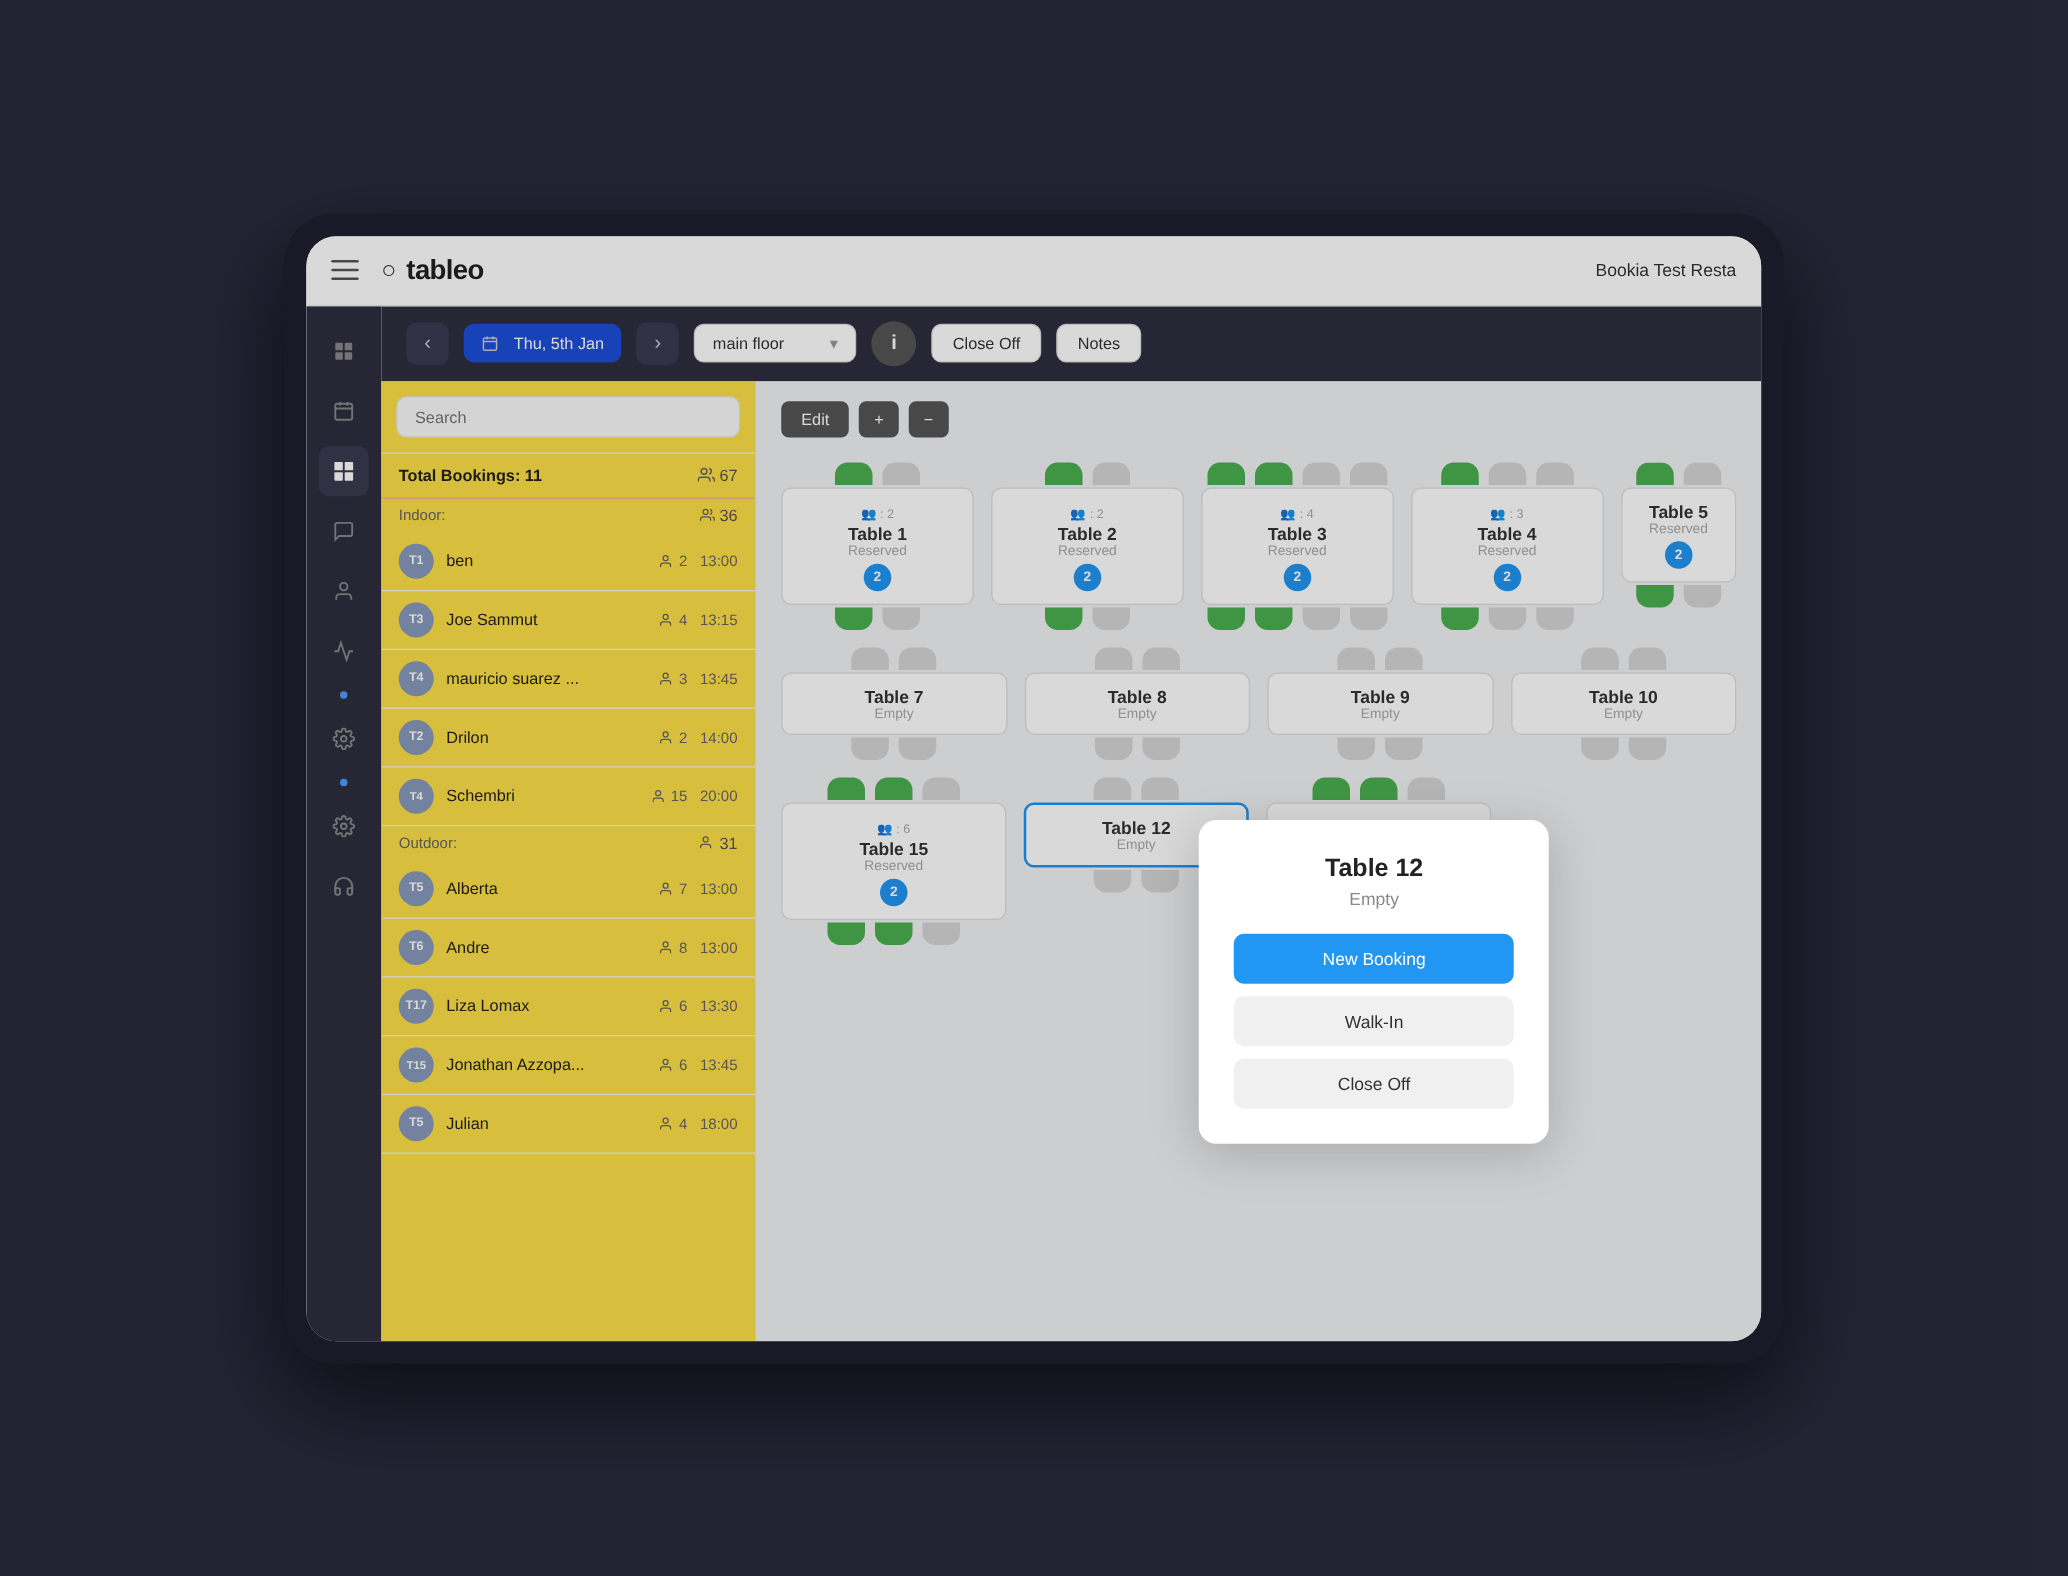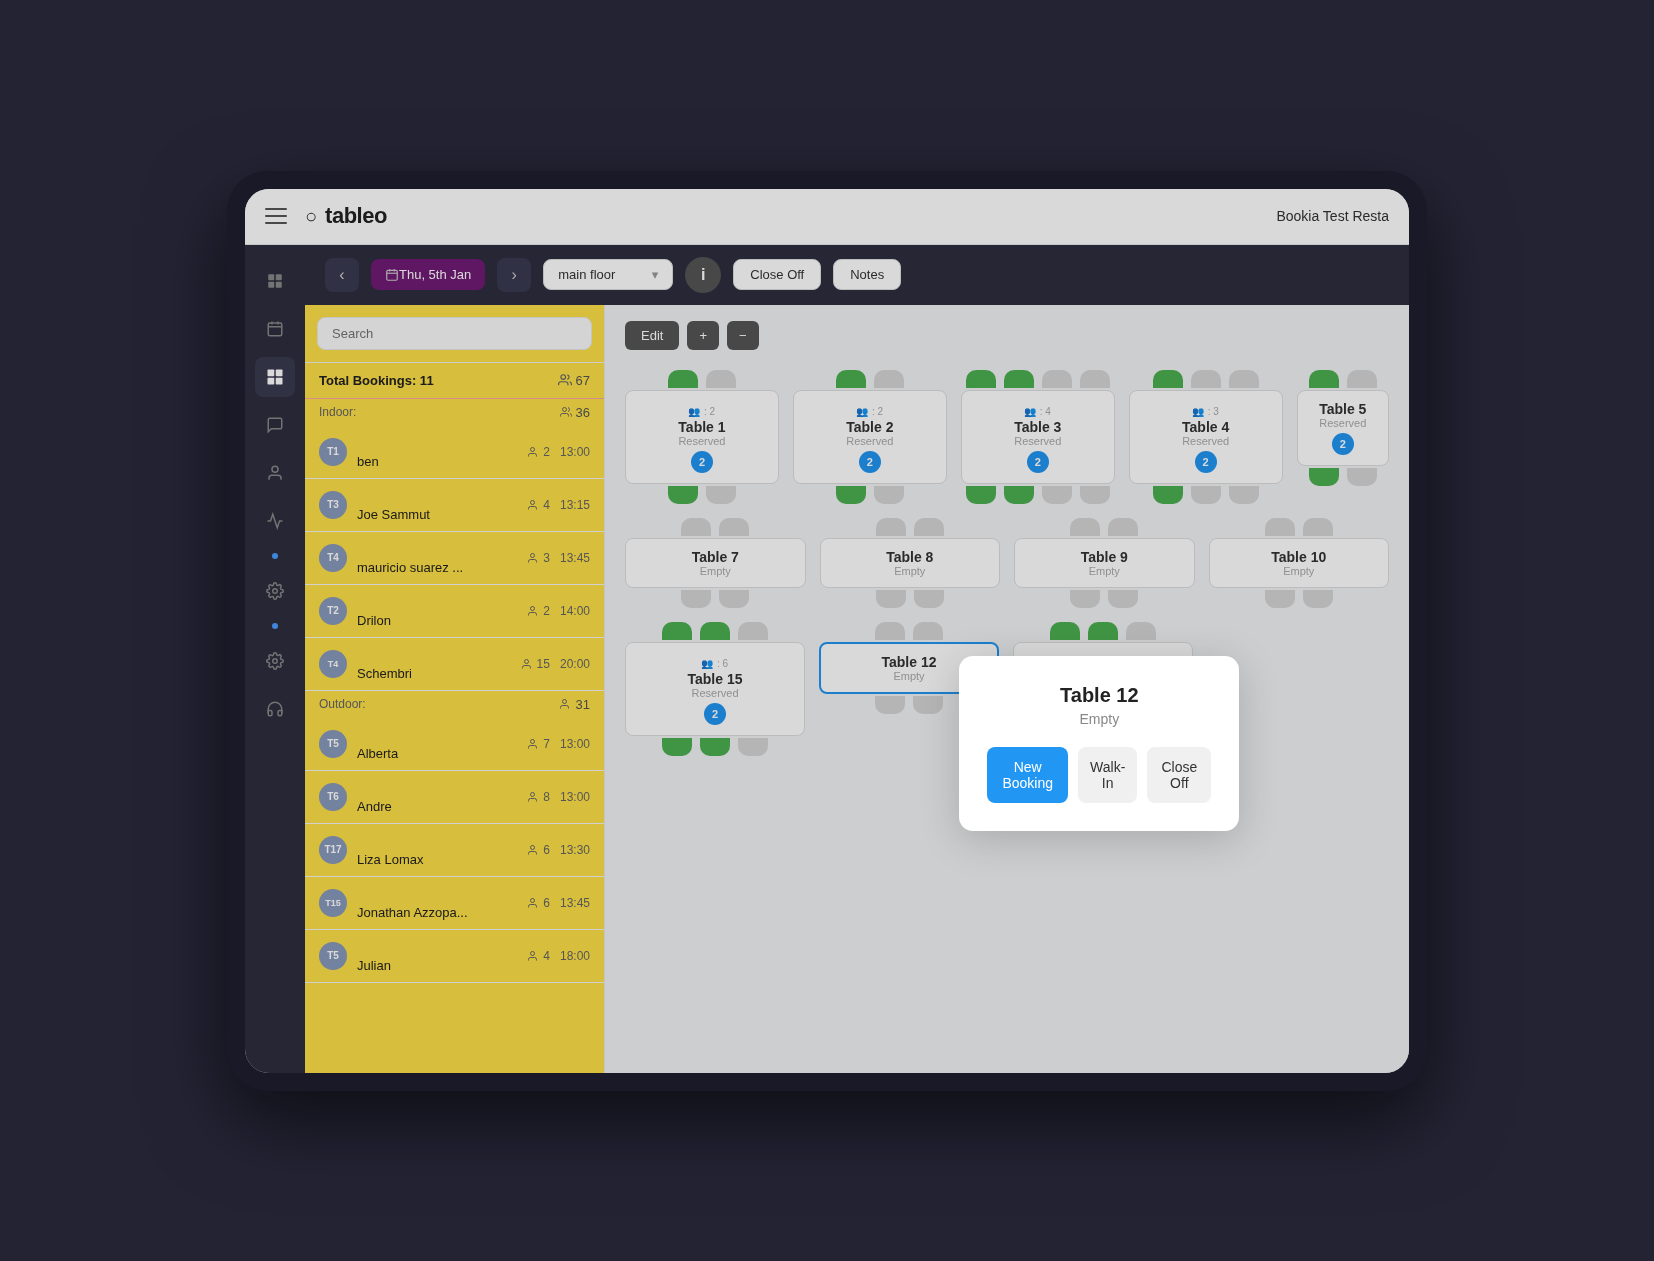--- a/index.html
+++ b/index.html
@@ -152,29 +152,29 @@
       border-radius: 8px;
       color: #ccc;
       cursor: pointer;
       display: flex;
       align-items: center;
       justify-content: center;
       font-size: 16px;
     }
 
     .date-btn {
-      background: #701a75;
+      background: #1d4ed8;
       border: none;
       border-radius: 8px;
       color: #fff;
       padding: 8px 14px;
       cursor: pointer;
       display: flex;
       align-items: center;
-      gap: 0;
+      gap: 12px;
       font-size: 13px;
     }
 
     .floor-select {
       background: #fff;
       border: 1px solid #ddd;
       border-radius: 8px;
       padding: 7px 14px;
       font-size: 13px;
       cursor: pointer;
@@ -311,21 +311,20 @@
       font-size: 10px;
       font-weight: 600;
       color: #555;
       flex-shrink: 0;
     }
 
     .booking-name {
       flex: 1;
       font-size: 13px;
       color: #222;
-      margin-top: 19px;
     }
 
     .booking-guests {
       display: flex;
       align-items: center;
       gap: 3px;
       font-size: 12px;
       color: #666;
     }
 
@@ -481,21 +480,21 @@
     }
 
     .popup-subtitle {
       font-size: 14px;
       color: #888;
       margin-bottom: 20px;
     }
 
     .popup-actions {
       display: flex;
-      flex-direction: row;
+      flex-direction: column;
       gap: 10px;
     }
 
     .popup-btn {
       padding: 12px;
       border-radius: 8px;
       border: none;
       cursor: pointer;
       font-size: 14px;
       font-weight: 500;

